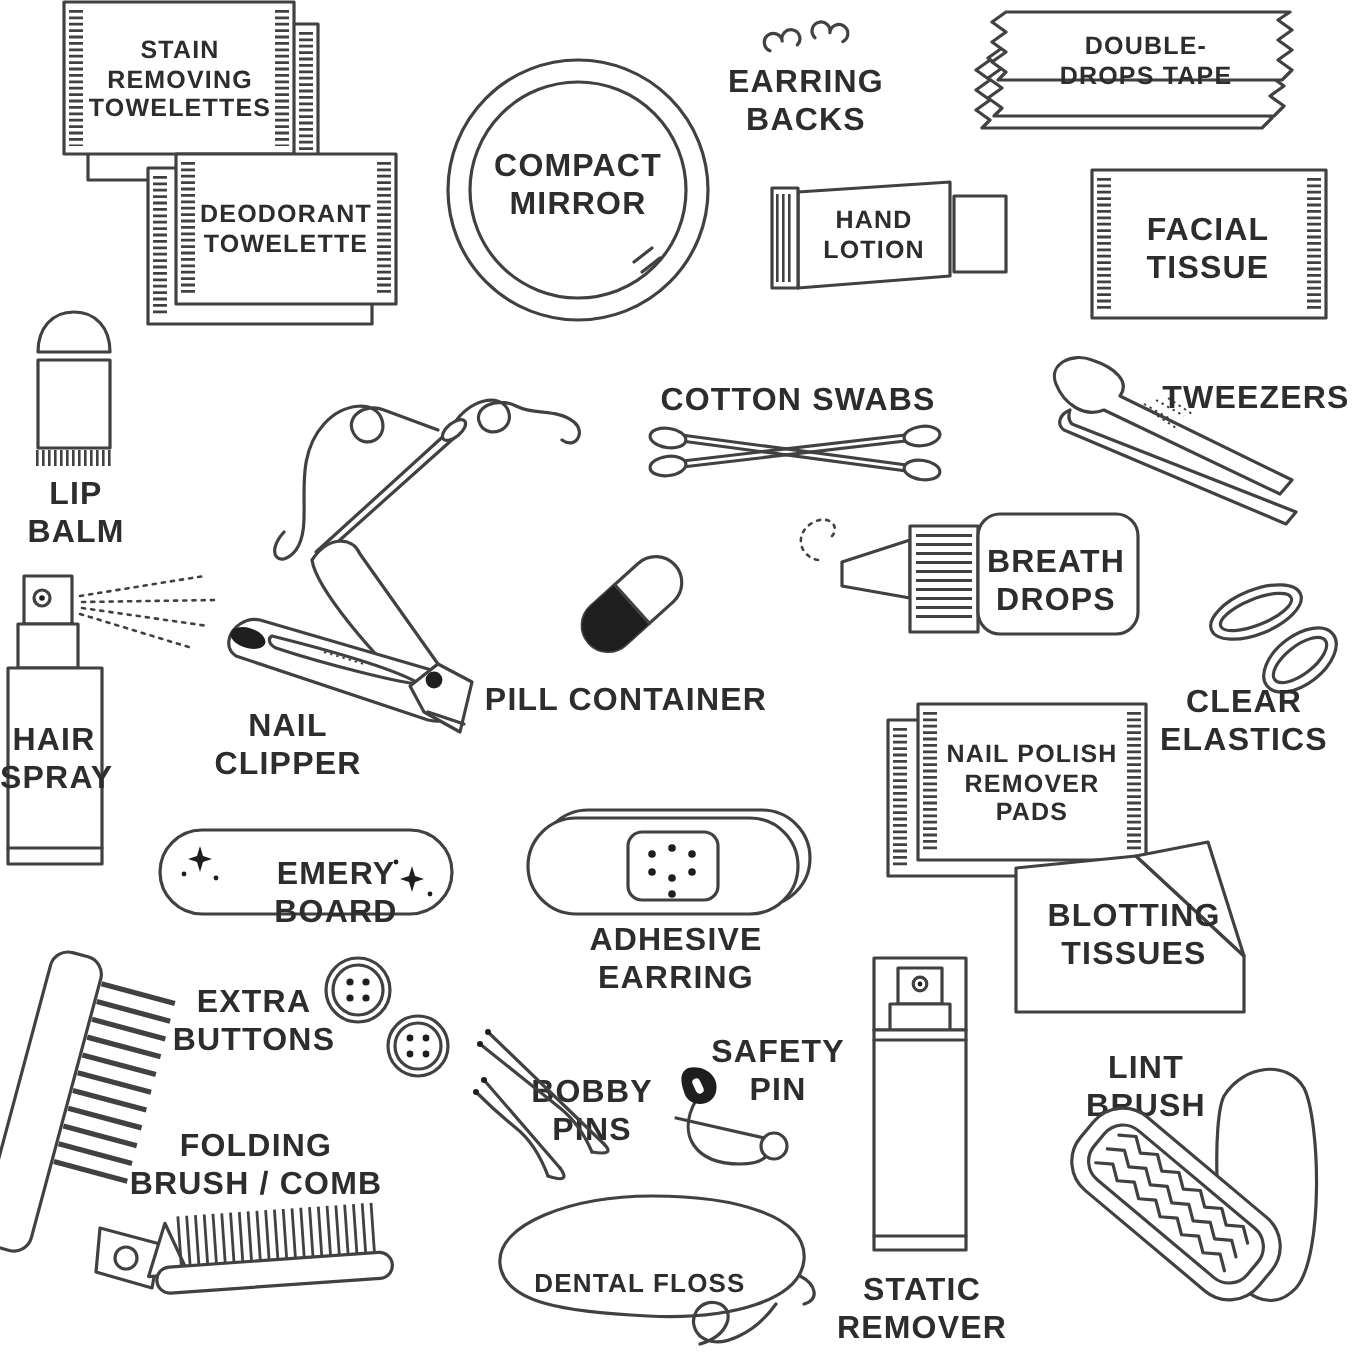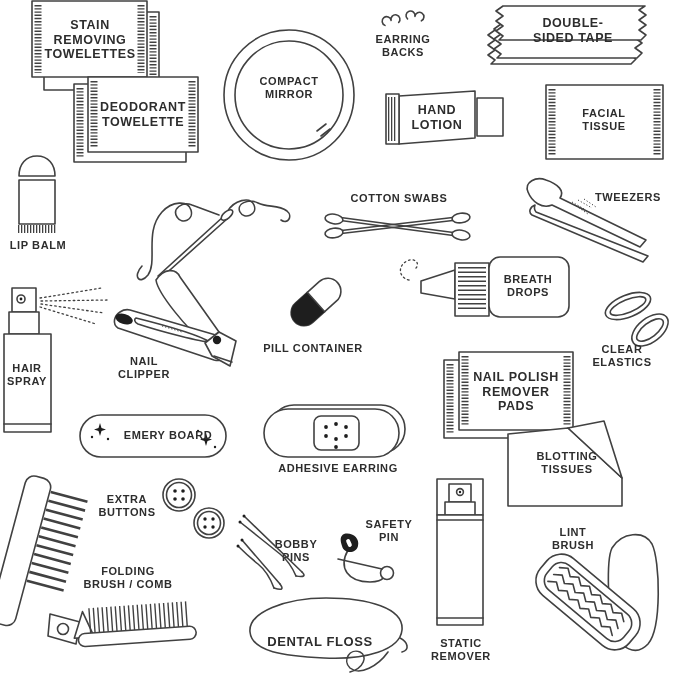--- a/index.html
+++ b/index.html
@@ -1,19 +1,19 @@
 <!DOCTYPE html>
 <html style="--line: #414141; --ink: #1e1e1e; --text: #2d2d2d; --bg: #ffffff;"><head>
 <meta charset="utf-8">
 <style>
   :root{ --line:#414141; --ink:#1e1e1e; --text:#2d2d2d; --bg:#ffffff; }
   html,body{margin:0;padding:0;background:var(--bg);}
   .canvas{position:relative;width:679px;height:678px;background:var(--bg);
           font-family:"Liberation Sans",sans-serif;overflow:hidden;}
-  .label{position:absolute;color:var(--text);font-weight:700;font-size:11px;
+  .label{position:absolute;color:var(--text);font-weight:700;font-size:16px;
          letter-spacing:.6px;line-height:1.16;text-align:center;white-space:pre-line;}
   .sm{font-size:12.5px;}
   svg{position:absolute;overflow:visible;}
   .ln{stroke:var(--line);stroke-width:1.6;fill:none;stroke-linecap:round;stroke-linejoin:round;}
   .fw{fill:#fff;}
   .fd{fill:var(--ink);stroke:none;}
   .rib{stroke:var(--line);fill:none;}
   .dot{stroke:var(--line);stroke-width:1.3;fill:none;stroke-dasharray:1.6 3;stroke-linecap:round;}
   .hatch{stroke:var(--line);stroke-width:1;fill:none;stroke-dasharray:1.2 2;}
 </style>
@@ -58,21 +58,21 @@
   </svg>
   <div class="label" style="left:353px;top:33px;width:100px">EARRING
 BACKS</div>
 
   <svg style="left:487px;top:4px" width="168" height="64" viewBox="0 0 168 64">
     <path class="ln fw" d="M12,16 L5,21 L12,26 L5,31 L12,36 L5,41 L12,46 L8,50 L148,50 L153,45 L146,40 L153,35 L146,30 L153,25 L146,20 L152,16 Z" transform="translate(-4 10)"></path>
     <path class="ln fw" d="M12,16 L5,21 L12,26 L5,31 L12,36 L5,41 L12,46 L8,50 L148,50 L153,45 L146,40 L153,35 L146,30 L153,25 L146,20 L152,16 Z" transform="translate(2 4)"></path>
     <path class="ln fw" d="M16,2 L9,7 L16,12 L9,17 L16,22 L9,27 L16,32 L12,36 L154,36 L159,31 L152,26 L159,21 L152,16 L159,11 L152,6 L158,2 Z"></path>
   </svg>
   <div class="label sm" style="left:503px;top:16px;width:140px">DOUBLE-
-SIDED TAPE</div>
+DROPS TAPE</div>
 
   <svg style="left:386px;top:88px" width="120" height="62" viewBox="0 0 120 62">
     <polygon class="ln fw" points="13,8 89,3 89,50 13,56"></polygon>
     <rect class="ln fw" x="0" y="6" width="13" height="50"></rect>
     <line class="rib" x1="2" y1="31" x2="11" y2="31" stroke-width="44" stroke-dasharray="1.3 1.7"></line>
     <rect class="ln fw" x="91" y="10" width="26" height="38"></rect>
   </svg>
   <div class="label sm" style="left:387px;top:103px;width:100px">HAND
 LOTION</div>
 

